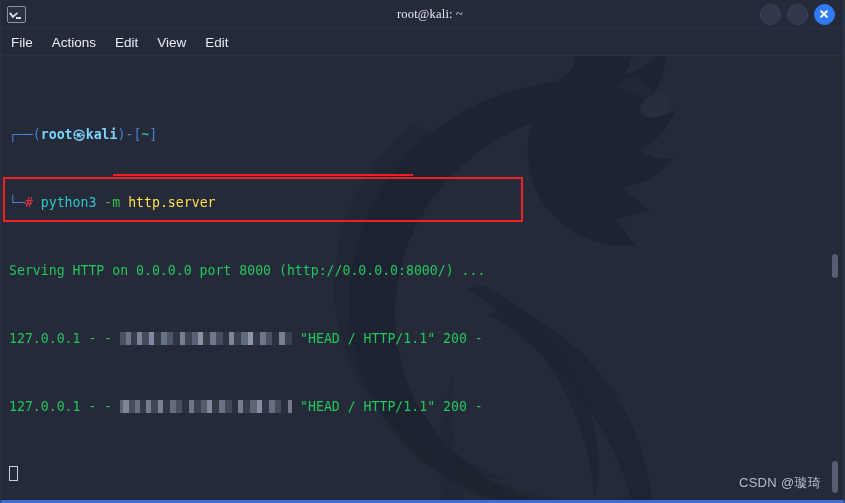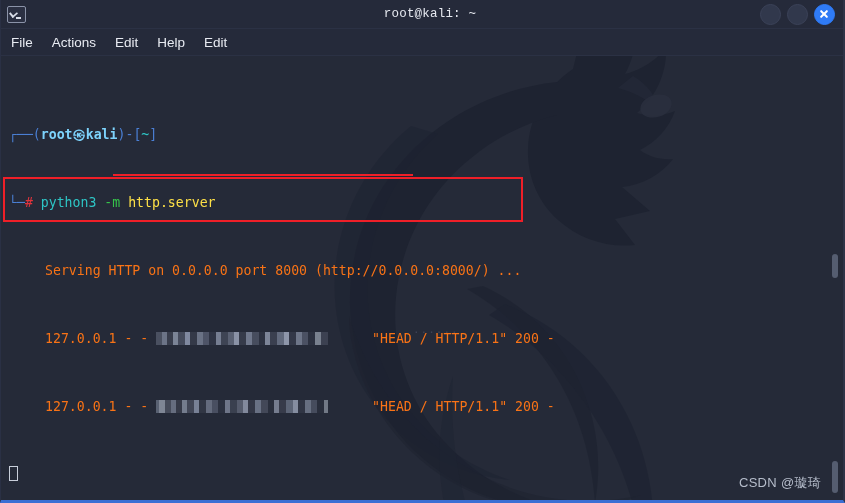--- a/index.html
+++ b/index.html
@@ -52,21 +52,21 @@
     content: "";
     position: absolute;
     left: 8px; bottom: 3px;
     width: 5px; height: 2px;
     background: #d8dde8;
   }
   .title-text {
     position: absolute;
     left: 16px; right: 0;
     text-align: center;
-    font-family: Liberation Mono, monospace;
+    font-family: Liberation Serif, serif;
     font-size: 12.5px;
     color: #e6e9f0;
     letter-spacing: 0.2px;
     pointer-events: none;
   }
   .win-buttons {
     position: absolute;
     right: 8px;
     top: 4px;
     display: flex;
@@ -139,21 +139,21 @@
     white-space: pre;
     color: #d6dae4;
   }
   .ln { height: 17px; }
   .c-blue   { color: #4a7fd4; }
   .c-red    { color: #7dd3fc; font-weight: bold; }
   .c-redsym { color: #e2333c; }
   .c-cyan   { color: #2ec5c5; }
   .c-green  { color: #36c24a; }
   .c-white  { color: #fde047; }
-  .c-gray   { color: #f97316; margin-left: 36px; }
+  .c-gray   { color: #22c55e; }
 
   
   .mosaic {
     display: inline-block;
     height: 13px;
     vertical-align: -2px;
     background-image:
       linear-gradient(90deg,
         #4a5060 0 6px, #6c7487 6px 11px, #383d4c 11px 17px, #7b8496 17px 22px,
         #454b5c 22px 29px, #8089a0 29px 34px, #343948 34px 41px, #6a7285 41px 47px,
@@ -264,21 +264,21 @@
       <div class="win-btn"></div>
       <div class="win-btn"></div>
       <div class="win-btn close"></div>
     </div>
   </div>
 
   <div class="menubar">
     <span>File</span>
     <span>Actions</span>
     <span>Edit</span>
-    <span>Help</span>
+    <span>View</span>
     <span>Edit</span>
   </div>
 
   <div class="term">
 
     <svg class="dragon" viewBox="0 0 700 560">
       <g fill="#1e2331" opacity="0.95">
         <path d="M437 10c10 16 14 34 12 52 14-10 25-24 31-40 6 22 3 46-8 66 16-4 30-13 41-26 1 25-10 49-29 65 12 4 26 3 38-2-6 17-19 31-35 39 9 7 21 10 33 9-12 16-31 26-51 28l28 24-35 8 20 26c-28 3-56-6-77-25-20-18-31-44-30-71 1-32 18-62 45-80 6-25 12-48 17-73z"></path>
         <path d="M404 96c-58 6-113 33-152 76-42 46-62 109-53 171 8 57 40 109 87 142 37 26 82 40 128 39-48-9-92-34-124-70-35-39-52-91-47-143 5-54 32-104 74-138 25-21 55-36 87-44z"></path>
         <path d="M258 140c-44 36-72 89-76 146-4 56 16 112 56 152 32 32 74 52 119 56-43-14-81-41-107-78-28-40-40-89-34-137 6-51 31-98 69-131z" opacity="0.55"></path>

